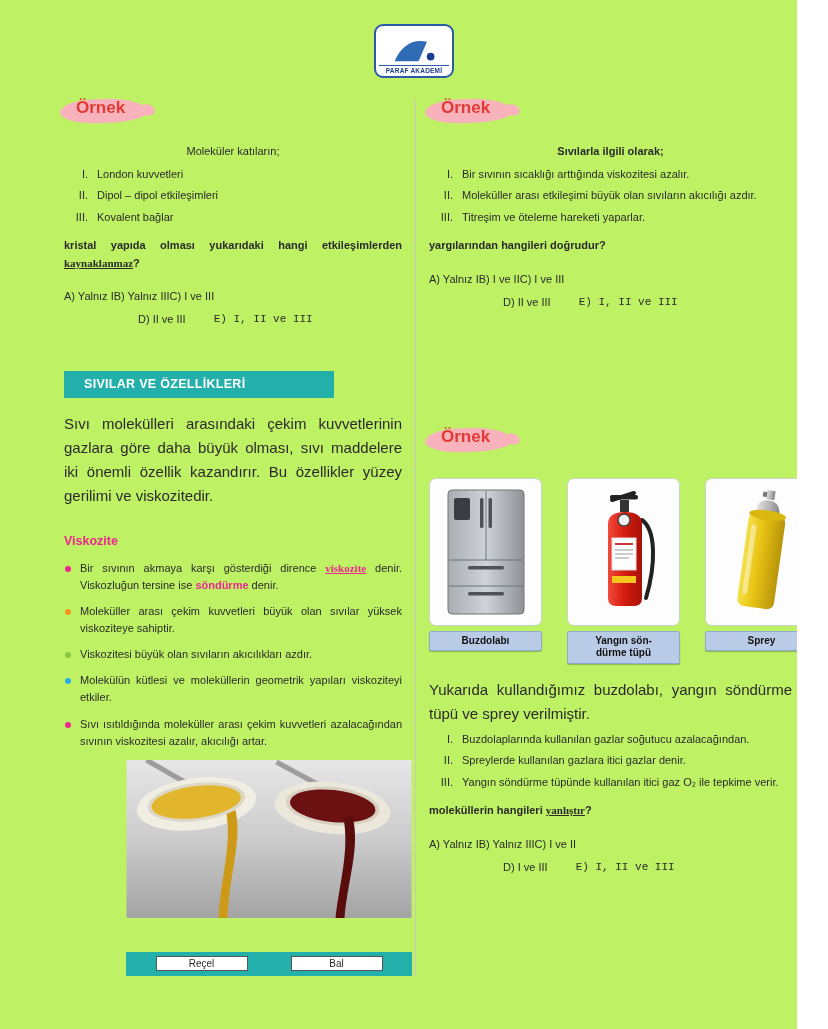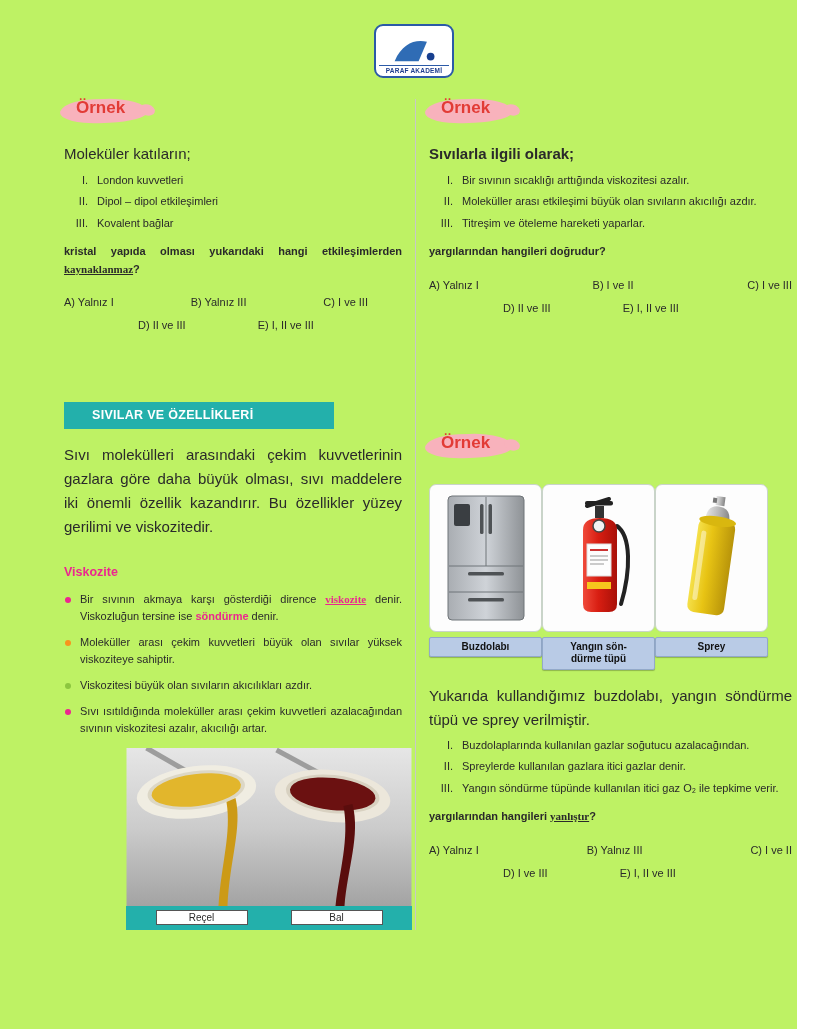--- a/index.html
+++ b/index.html
@@ -26,60 +26,60 @@
   .ornek { position:relative; display:inline-block; margin:0 0 14px 2px; }
   .brush { position:absolute; left:-6px; top:4px; right:-12px; bottom:0;
     background:var(--ornek-brush,#f8b2bc);
     border-radius:45% 55% 50% 50% / 60% 65% 45% 55%; transform:rotate(-2deg); }
   .brush::after { content:""; position:absolute; right:-8px; top:30%; width:16px; height:45%;
     background:inherit; border-radius:50%; transform:rotate(15deg); }
   .ornek-text { position:relative; display:inline-block; font-size:17px; font-weight:bold;
     color:var(--ornek-red,#e23b36); padding:3px 10px 5px; }
 
   
-  .lead { margin:6px 0; font-size:15px; line-height:1.5; }
+  .lead { margin:6px 0; font-size:11px; line-height:1.5;text-align:center; }
   .bold { font-weight:bold; }
   .roman { margin:4px 0 0; }
   .rrow { display:flex; margin:5px 0; font-size:11px; line-height:1.5; }
   .num { width:24px; text-align:right; margin-right:9px; flex:none; }
   .rtext { flex:1; }
   .question { margin:12px 0 0; font-size:11px; font-weight:bold; line-height:1.6; text-align:justify; }
   .u { text-decoration:underline;font-family:Liberation Serif, serif; }
   .opts { display:flex; font-size:11px; margin-top:18px; }
-  .opts-between { justify-content:space-between; }
+  .opts-between { }
   .opts.pad-r { padding-right:34px; }
   .opts-indent { margin-top:11px; padding-left:74px; }
-  .opts-indent .opt + .opt { margin-left:72px; }
-
-  .section-header { margin-top:71px; width:270px; background:var(--teal,#23b0ab); color:#fff;
-    font-weight:bold; font-size:12.5px; padding:6px 28px 7px; letter-spacing:.3px; }
+  .opts-indent .opt + .opt { margin-left:28px;font-family:Liberation Mono, monospace; }
+
+  .section-header { margin-top:46px; width:270px; background:var(--teal,#23b0ab); color:#fff;
+    font-weight:bold; font-size:12.5px; padding:6px 20px 7px; letter-spacing:.3px; }
   .para { margin:14px 0 0; font-size:15px; line-height:1.6; text-align:justify; }
   .visco-title { margin:26px 0 0; font-size:12.5px; font-weight:bold; color:var(--pink,#ec268f); }
 
   .bullets { list-style:none; margin:12px 0 0; padding:0; }
   .bullets li { display:flex; margin:0 0 9px; font-size:11px; line-height:1.55; }
   .dot { width:6px; height:6px; border-radius:50%; margin:6px 9px 0 1px; flex:none; }
   .dot.pink   { background:var(--bullet-pink,#ec268f); }
   .dot.green  { background:var(--bullet-green,#8cc63f); }
   .dot.orange { background:var(--bullet-orange,#f7941d); }
   .dot.cyan   { background:var(--bullet-cyan,#29abe2); }
   .btext { text-align:justify; flex:1; }
   .term { color:var(--pink,#ec268f); font-weight:bold; }
 
   
   .fig { margin:10px 0 0 62px; width:286px; }
   .fig svg { display:block; }
   .fig-bar { background:var(--teal,#23b0ab); height:23px; display:flex; align-items:center;
-    justify-content:space-around; padding:12px 8px; }
+    justify-content:space-around; padding:12px 8px;margin-top:34px; }
   .fig-label { background:#fff; border:1px solid #555; font-size:10px; padding:1px 0;
     width:92px; text-align:center; }
 
   
   .ex2-gap { margin-top:116px; }
-  .img-row { display:flex; gap:0; margin-top:12px; }
+  .img-row { display:flex; gap:25px; margin-top:12px; }
   .img-col { display:flex; flex-direction:column; width:113px; flex:none; }
   .img-frame { width:113px; height:148px; border:1px solid #c9d4c9; border-radius:7px;
     background:#fdfdfd; display:flex; align-items:center; justify-content:center; }
   .caption { margin-top:5px; background:var(--label-blue,#b9cbe6); border:1px solid #93a9c9;
     border-radius:2px; color:#111; font-weight:bold; font-size:10px; text-align:center;
     padding:3px 2px; white-space:pre-line; line-height:1.25; box-shadow:0 1px 1px rgba(0,0,0,.25); }
 </style>
 </head>
 <body>
 
@@ -141,20 +141,24 @@
           <span class="dot pink"></span>
           <span class="btext"><span>Bir sıvının akmaya karşı gösterdiği dirence </span><span class="term u">viskozite</span><span> denir. Viskozluğun tersine ise </span><span class="term">söndürme</span><span> denir.</span></span>
         </li>
         <li>
           <span class="dot orange"></span>
           <span class="btext">Moleküller arası çekim kuvvetleri büyük olan sıvılar yüksek viskoziteye sahiptir.</span>
         </li>
         <li>
           <span class="dot green"></span>
           <span class="btext">Viskozitesi büyük olan sıvıların akıcılıkları azdır.</span>
+        </li>
+        <li>
+          <span class="dot cyan"></span>
+          <span class="btext">Molekülün kütlesi ve moleküllerin geometrik yapıları viskoziteyi etkiler.</span>
         </li>
         <li>
           <span class="dot pink"></span>
           <span class="btext">Sıvı ısıtıldığında moleküller arası çekim kuvvetleri azalacağından sıvının viskozitesi azalır, akıcılığı artar.</span>
         </li>
       </ul>
 
       <figure class="fig" style="margin-left:62px">
         <svg viewBox="0 0 285 158" width="286" height="158" aria-hidden="true">
           <defs>
@@ -326,21 +330,21 @@
         <div class="rrow">
           <span class="num">II.</span>
           <span class="rtext">Spreylerde kullanılan gazlara itici gazlar denir.</span>
         </div>
         <div class="rrow">
           <span class="num">III.</span>
           <span class="rtext">Yangın söndürme tüpünde kullanılan itici gaz O₂ ile tepkime verir.</span>
         </div>
       </div>
 
-      <p class="question"><span>yargılarından hangileri </span><span class="u">yanlıştır</span><span>?</span></p>
+      <p class="question"><span>moleküllerin hangileri </span><span class="u">yanlıştır</span><span>?</span></p>
 
       <div class="opts opts-between">
         <span class="opt">A) Yalnız I</span>
         <span class="opt">B) Yalnız III</span>
         <span class="opt">C) I ve II</span>
       </div>
       <div class="opts opts-indent">
         <span class="opt">D) I ve III</span>
         <span class="opt">E) I, II ve III</span>
       </div>

